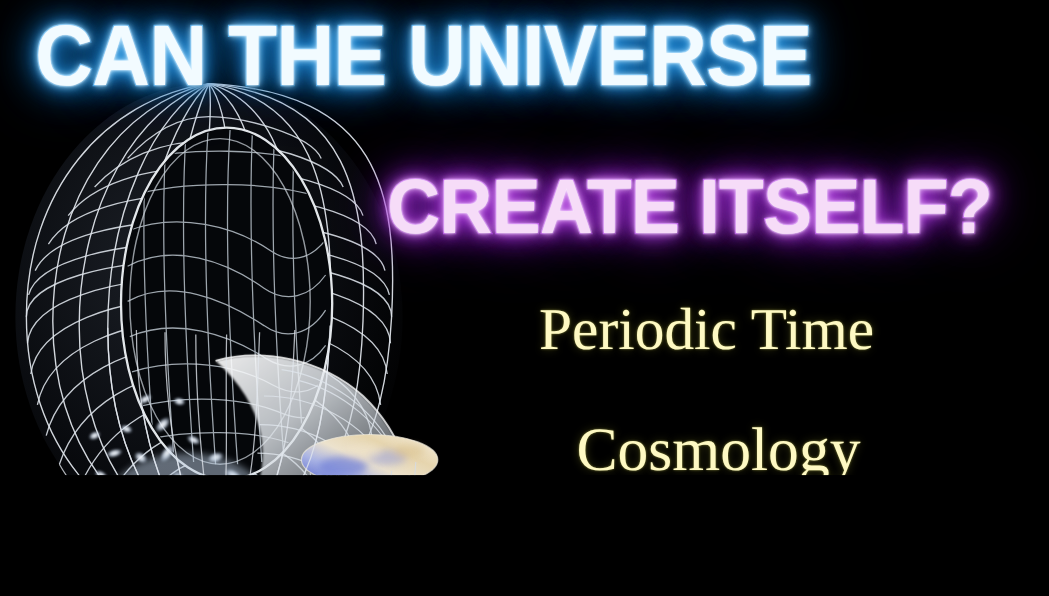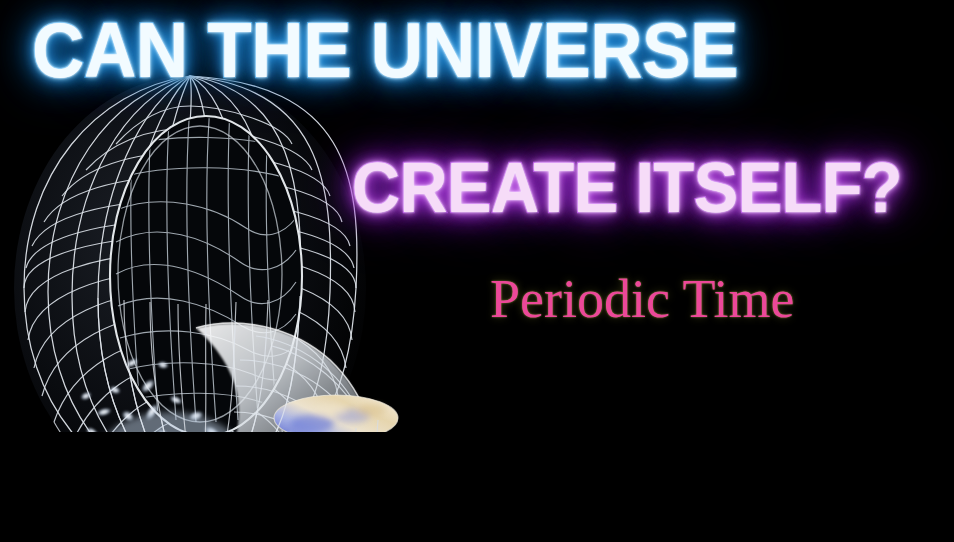--- a/index.html
+++ b/index.html
@@ -79,21 +79,21 @@
       2px 3px 4px rgba(0,0,0,0.85);
     -webkit-text-stroke: 2.5px #c158f2;
     paint-order: stroke fill;
   }
 
   .subtitle {
     position: absolute;
     white-space: nowrap;
     font-family: "Liberation Serif", "DejaVu Serif", serif;
     font-weight: normal;
-    color: #ec4899;
+    color: #fef9c3;
     text-shadow:
       0 0 2px rgba(240,240,110,0.55),
       0 0 9px rgba(200,200,60,0.28),
       1px 2px 3px rgba(0,0,0,0.9);
   }
   #subtitle-line1 {
     left: 490px;
     top: 268px;
     font-size: 54px;
     line-height: 62px;
@@ -332,14 +332,15 @@
       </g>
     </svg>
   </div>
 
   <div class="headline" id="title-line1">CAN THE UNIVERSE</div>
 
   <div class="headline" id="title-line2">CREATE ITSELF?</div>
 
   <div class="subtitle" id="subtitle-line1">Periodic Time</div>
 
+  <div class="subtitle" id="subtitle-line2">Cosmology</div>
 
 </div>
 
 </body></html>

